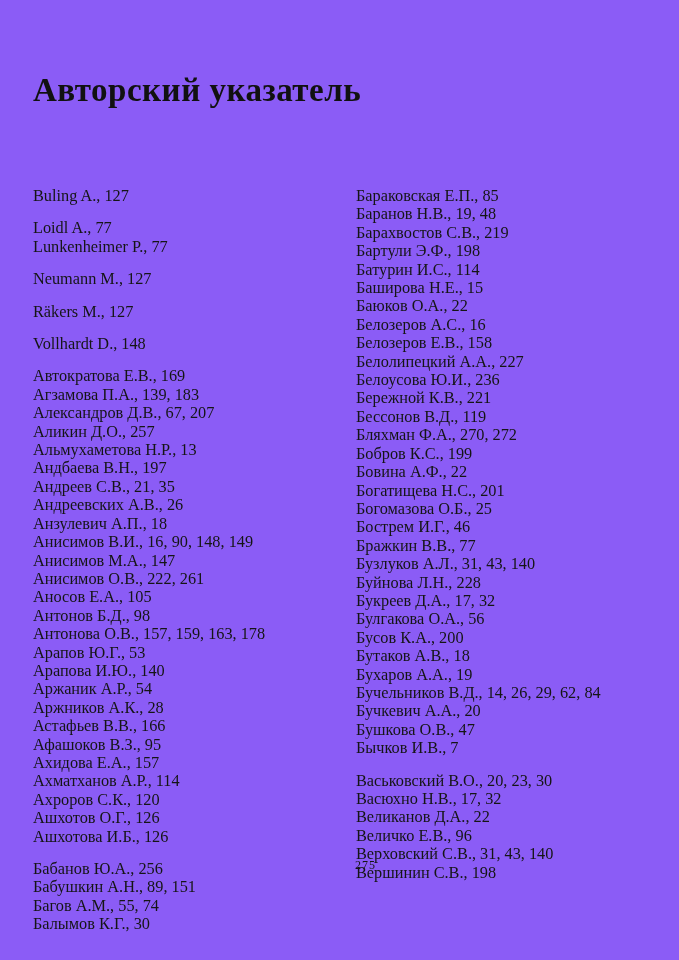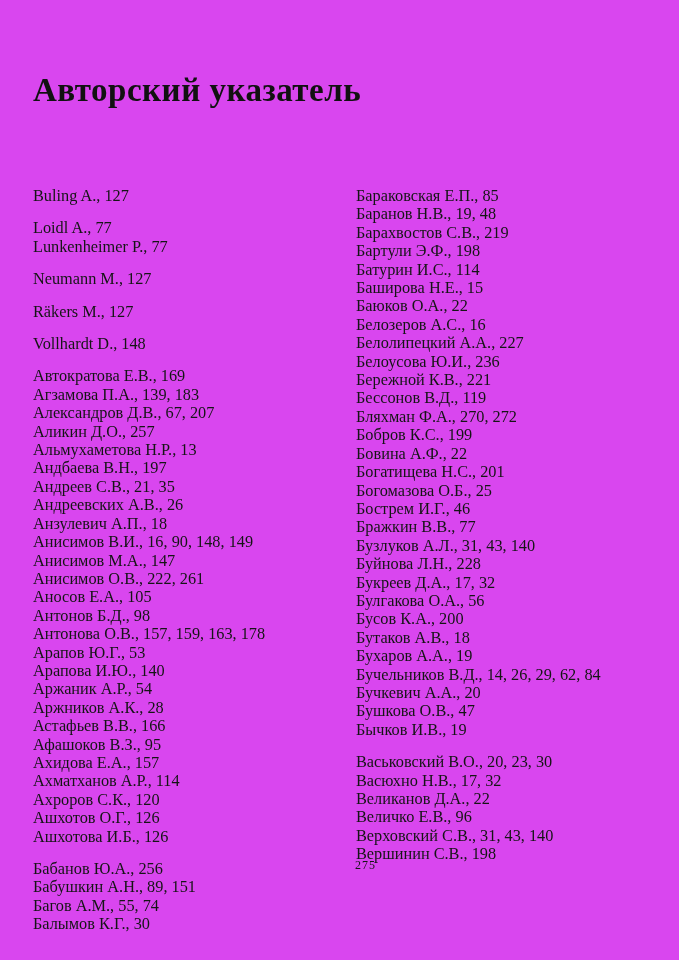--- a/index.html
+++ b/index.html
@@ -8,21 +8,21 @@
     height: 960px;
     background: #ffffff;
     color: #151515;
     font-family: "Liberation Serif", serif;
     position: relative;
     overflow: hidden;
   }
   .page {
     position: absolute;
     inset: 0;
-    background: #d946ef;
+    background: #8b5cf6;
   }
   .title {
     position: absolute;
     left: 33px;
     top: 72px;
     margin: 0;
     font-size: 33px;
     font-weight: bold;
     letter-spacing: 0.5px;
     color: #111111;
@@ -113,20 +113,21 @@
   <div class="col col-right">
       <div class="group">
         <div class="entry">Бараковская Е.П., 85</div>
         <div class="entry">Баранов Н.В., 19, 48</div>
         <div class="entry">Барахвостов С.В., 219</div>
         <div class="entry">Бартули Э.Ф., 198</div>
         <div class="entry">Батурин И.С., 114</div>
         <div class="entry">Баширова Н.Е., 15</div>
         <div class="entry">Баюков О.А., 22</div>
         <div class="entry">Белозеров А.С., 16</div>
+        <div class="entry">Белозеров Е.В., 158</div>
         <div class="entry">Белолипецкий А.А., 227</div>
         <div class="entry">Белоусова Ю.И., 236</div>
         <div class="entry">Бережной К.В., 221</div>
         <div class="entry">Бессонов В.Д., 119</div>
         <div class="entry">Бляхман Ф.А., 270, 272</div>
         <div class="entry">Бобров К.С., 199</div>
         <div class="entry">Бовина А.Ф., 22</div>
         <div class="entry">Богатищева Н.С., 201</div>
         <div class="entry">Богомазова О.Б., 25</div>
         <div class="entry">Бострем И.Г., 46</div>
@@ -134,21 +135,21 @@
         <div class="entry">Бузлуков А.Л., 31, 43, 140</div>
         <div class="entry">Буйнова Л.Н., 228</div>
         <div class="entry">Букреев Д.А., 17, 32</div>
         <div class="entry">Булгакова О.А., 56</div>
         <div class="entry">Бусов К.А., 200</div>
         <div class="entry">Бутаков А.В., 18</div>
         <div class="entry">Бухаров А.А., 19</div>
         <div class="entry">Бучельников В.Д., 14, 26, 29, 62, 84</div>
         <div class="entry">Бучкевич А.А., 20</div>
         <div class="entry">Бушкова О.В., 47</div>
-        <div class="entry">Бычков И.В., 19</div>
+        <div class="entry">Бычков И.В., 7</div>
       </div>
       <div class="group">
         <div class="entry">Васьковский В.О., 20, 23, 30</div>
         <div class="entry">Васюхно Н.В., 17, 32</div>
         <div class="entry">Великанов Д.А., 22</div>
         <div class="entry">Величко Е.В., 96</div>
         <div class="entry">Верховский С.В., 31, 43, 140</div>
         <div class="entry">Вершинин С.В., 198</div>
       </div>
     </div>

